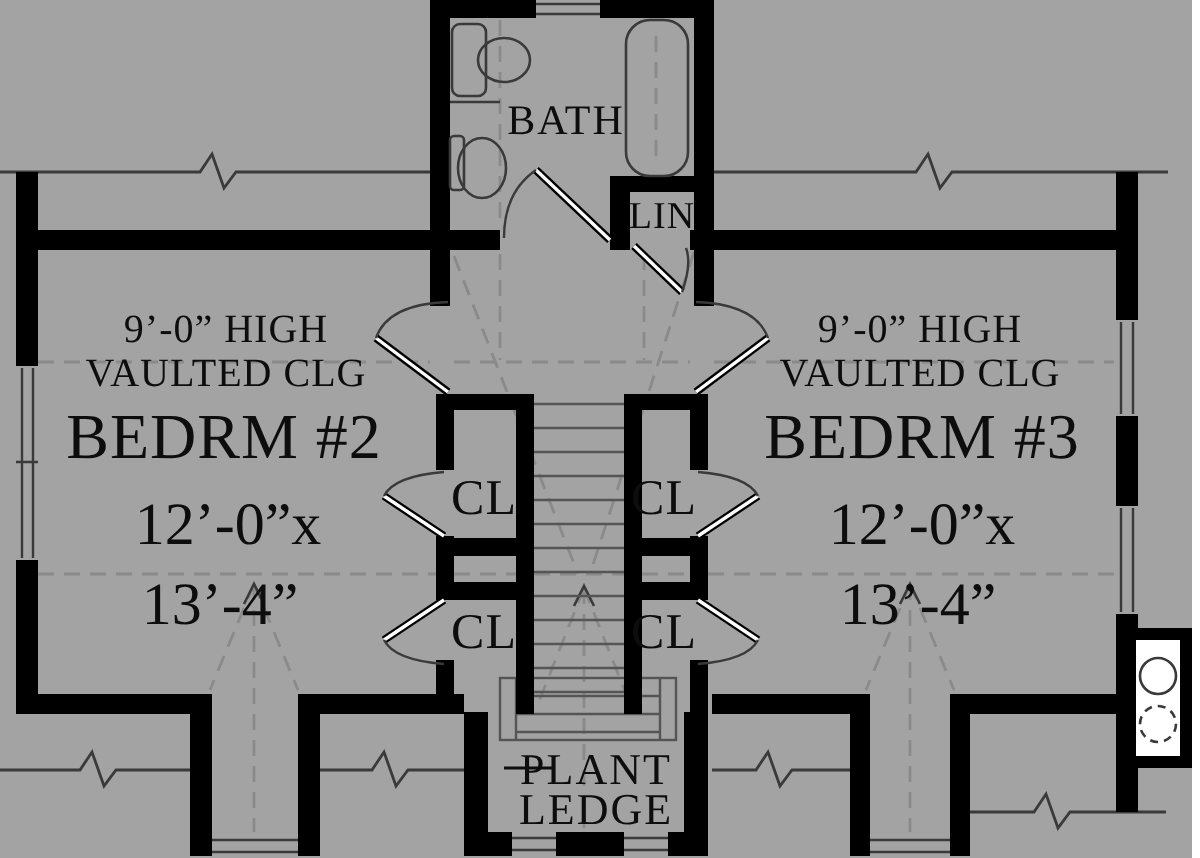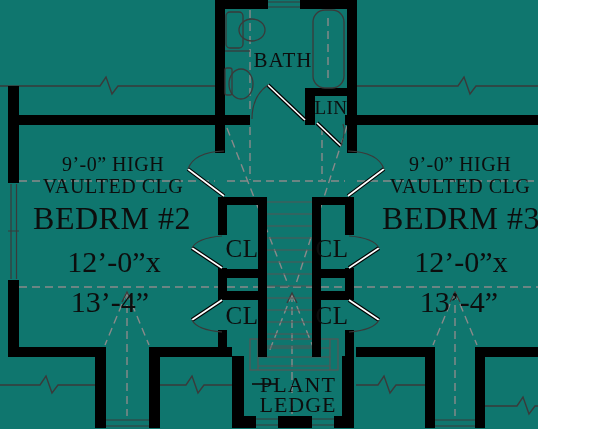--- a/index.html
+++ b/index.html
@@ -1,19 +1,19 @@
 <!DOCTYPE html>
 <html><head>
 <meta charset="utf-8">
 <style>
   html,body{margin:0;padding:0;background:#fff;}
   .plan-wrap{
     position:relative;
-    width:538px;height:429px;
-    background:#0f766e;
+    width:596px;height:429px;
+    background:#a3a3a3;
     overflow:hidden;
     font-family:"Liberation Serif","DejaVu Serif",serif;
   }
   svg{display:block;}
   text{
     font-family:"Liberation Serif","DejaVu Serif",serif;
     fill:#0d0d0d;
   }
   .t-name{font-size:32px;letter-spacing:.5px;}
   .t-dim{font-size:30px;}

